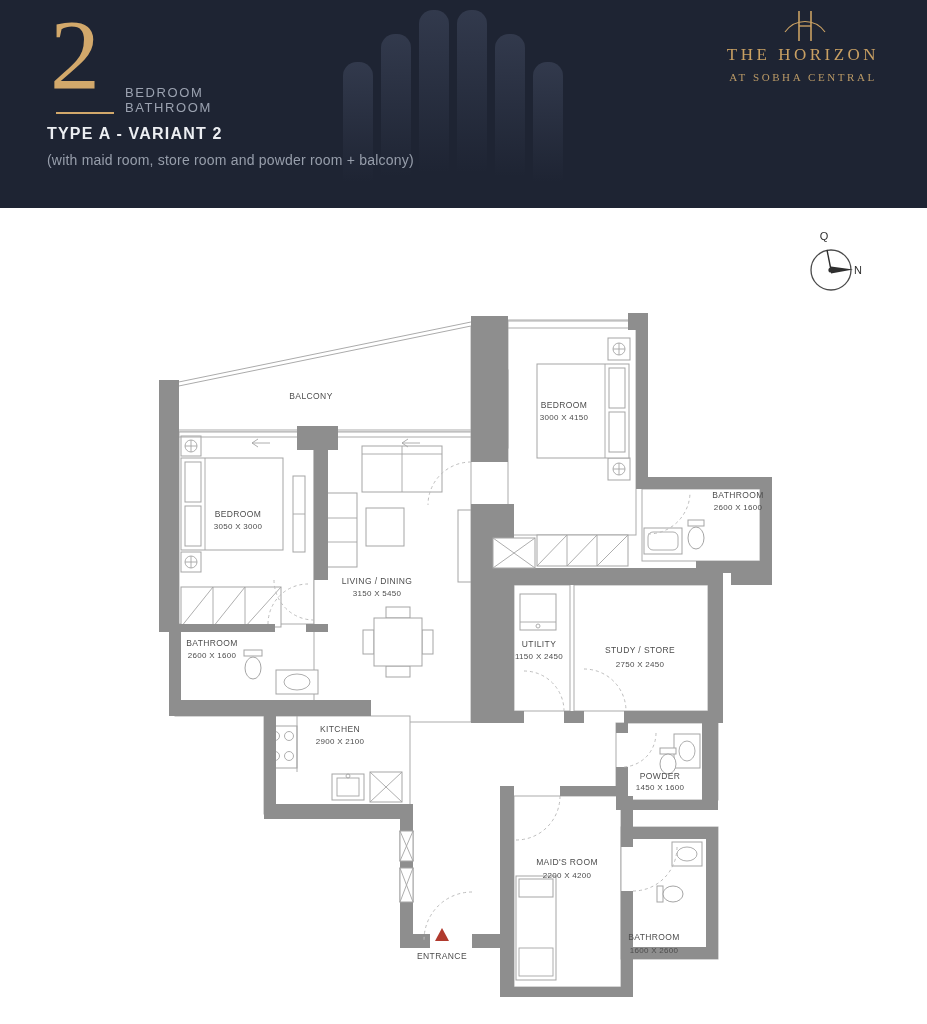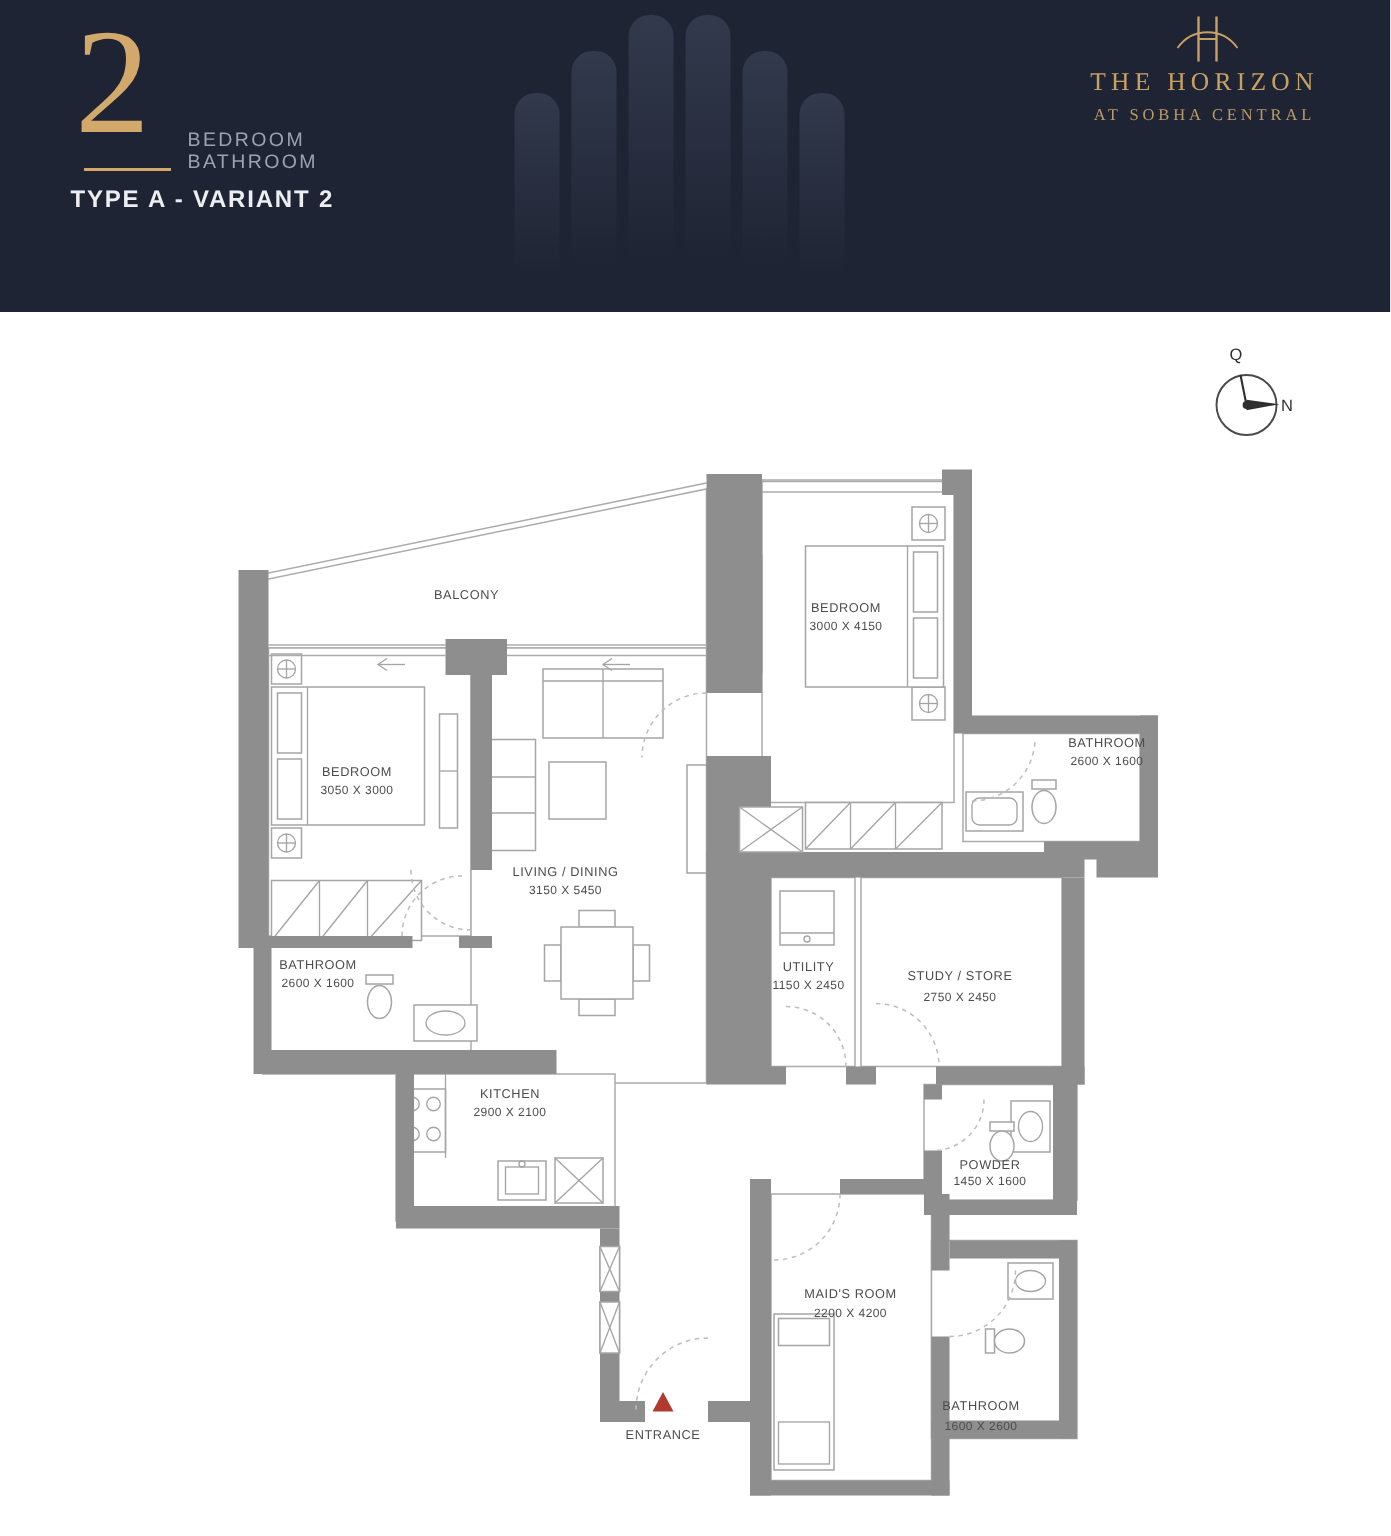--- a/index.html
+++ b/index.html
@@ -56,20 +56,21 @@
       <div class="arch-bar" style="left:533px;top:62px;width:30px;height:146px;"></div>
     </div>
 
     <div class="big-num">2</div>
     <div class="num-underline"></div>
     <div class="unit-type">
       <div>BEDROOM</div>
       <div>BATHROOM</div>
     </div>
     <div class="variant">TYPE A - VARIANT 2</div>
+    <div class="subtitle">(with maid room, store room and powder room  + balcony)</div>
 
     <svg class="brand-logo" width="44" height="40" viewBox="0 0 44 40">
       <line x1="16" y1="5" x2="16" y2="35" stroke="#c9a063" stroke-width="1.6"></line>
       <line x1="28" y1="5" x2="28" y2="35" stroke="#c9a063" stroke-width="1.6"></line>
       <line x1="16" y1="20" x2="28" y2="20" stroke="#c9a063" stroke-width="1.4"></line>
       <path d="M 2 26 C 12 12, 32 12, 42 26" fill="none" stroke="#c9a063" stroke-width="1.2"></path>
     </svg>
     <div class="brand-name">THE HORIZON</div>
     <div class="brand-tagline">AT SOBHA CENTRAL</div>
 

